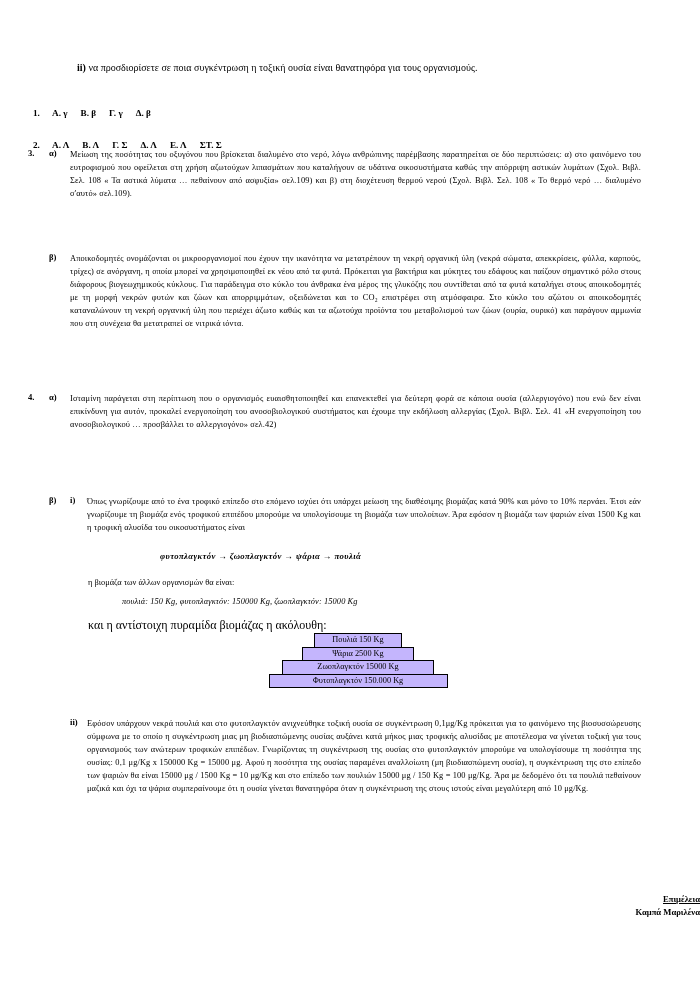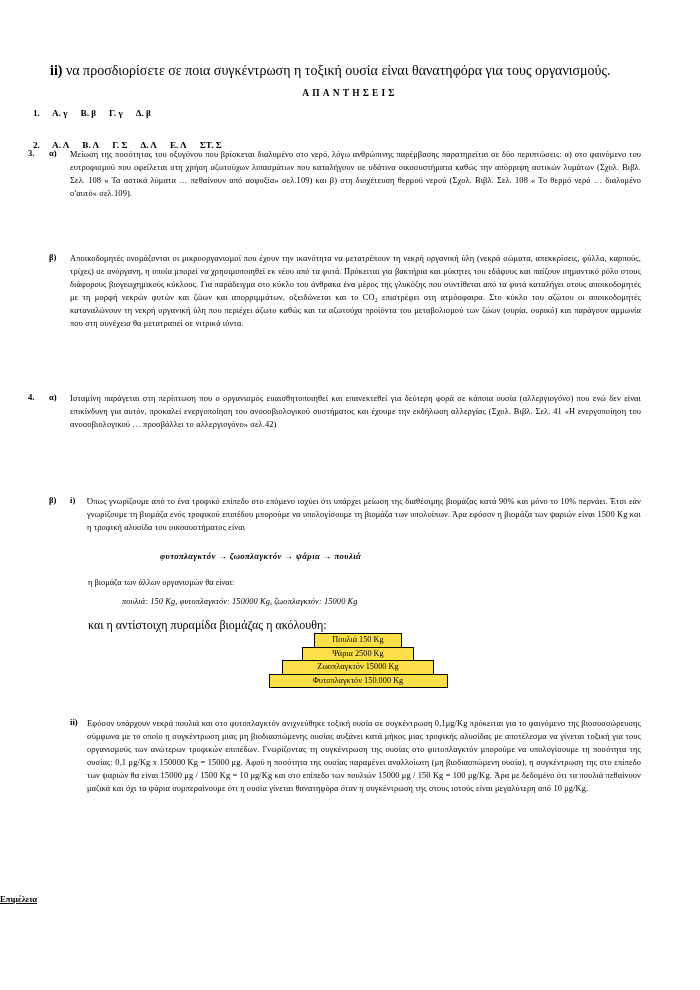--- a/index.html
+++ b/index.html
@@ -18,24 +18,24 @@
   .page {
     position: relative;
     width: 700px;
     height: 990px;
     padding: 0;
     box-sizing: border-box;
   }
 
   .intro {
     position: absolute;
-    left: 50px;
+    left: 77px;
     top: 62px;
     width: 574px;
-    font-size: 14px;
+    font-size: 10px;
     line-height: 1.25;
   }
   .intro .marker { font-weight: bold; }
 
   .answers-title {
     position: absolute;
     left: 0;
     top: 88px;
     width: 700px;
     text-align: center;
@@ -144,51 +144,50 @@
   }
   .pyr-row {
     display: flex;
     justify-content: center;
   }
   .pyr-box {
     border: 1px solid #000;
     font-size: 8.3px;
     text-align: center;
     padding: 1px 5px 2px 5px;
-    background: #fde047;
+    background: #c4b5fd;
     white-space: nowrap;
     line-height: 1.15;
     margin-top: -1px;
   }
 
   
   .footer {
     position: absolute;
     left: 0;
     top: 893px;
     width: 700px;
-    text-align: left;
+    text-align: right;
     font-size: 8.6px;
     font-weight: bold;
     line-height: 1.55;
   }
   .footer .u { text-decoration: underline; }
   .footer .name { display: block; }
 </style>
 </head>
 <body>
 
 <div class="page">
 
   <div class="intro">
     <span class="marker">ii)</span>
     <span>να προσδιορίσετε σε ποια συγκέντρωση η τοξική ουσία  είναι θανατηφόρα για τους οργανισμούς.</span>
   </div>
 
-  <div class="answers-title">ΑΠΑΝΤΗΣΕΙΣ</div>
 
   <div class="short-ans" id="short-1">
     <span class="num">1.</span><span class="pair">Α. γ</span><span class="pair">Β. β</span><span class="pair">Γ. γ</span><span class="pair">Δ. β</span>
   </div>
 
   <div class="short-ans" id="short-2">
     <span class="num">2.</span><span class="pair">Α. Λ</span><span class="pair">Β. Λ</span><span class="pair">Γ. Σ</span><span class="pair">Δ. Λ</span><span class="pair">Ε. Λ</span><span class="pair">ΣΤ. Σ</span>
   </div>
 
   <div class="block" id="b3">
@@ -245,15 +244,16 @@
 
   <div class="block" id="b4b2">
     <div class="sub">
       <div class="roman">ii)</div>
       <div class="para">Εφόσον υπάρχουν νεκρά πουλιά και στο φυτοπλαγκτόν ανιχνεύθηκε τοξική ουσία σε συγκέντρωση  0,1μg/Kg πρόκειται για το φαινόμενο της βιοσυσσώρευσης  σύμφωνα με το οποίο η συγκέντρωση μιας μη βιοδιασπώμενης ουσίας αυξάνει κατά μήκος μιας τροφικής αλυσίδας με αποτέλεσμα  να γίνεται τοξική για τους οργανισμούς των ανώτερων τροφικών επιπέδων.  Γνωρίζοντας τη συγκέντρωση της ουσίας στο φυτοπλαγκτόν μπορούμε να υπολογίσουμε τη ποσότητα της ουσίας: 0,1 μg/Kg x 150000 Kg = 15000 μg. Αφού η ποσότητα της ουσίας παραμένει αναλλοίωτη (μη βιοδιασπώμενη ουσία), η συγκέντρωση της στο επίπεδο των ψαριών θα είναι 15000 μg / 1500 Kg = 10 μg/Kg  και στο επίπεδο των πουλιών 15000 μg / 150 Kg = 100 μg/Kg. Άρα με δεδομένο ότι τα πουλιά πεθαίνουν μαζικά και όχι τα ψάρια συμπεραίνουμε ότι η ουσία γίνεται θανατηφόρα όταν η συγκέντρωση της στους ιστούς είναι μεγαλύτερη από 10 μg/Kg.</div>
     </div>
   </div>
 
   <div class="footer">
     <span class="u">Επιμέλεια</span>
+    <span class="name">Καμπά Μαριλένα</span>
   </div>
 
 </div>
 
 </body></html>

